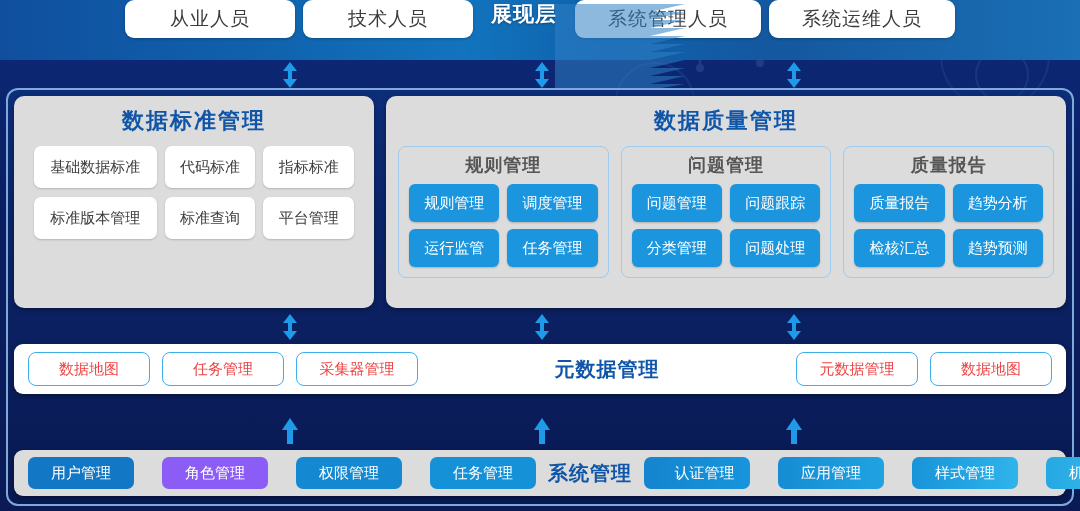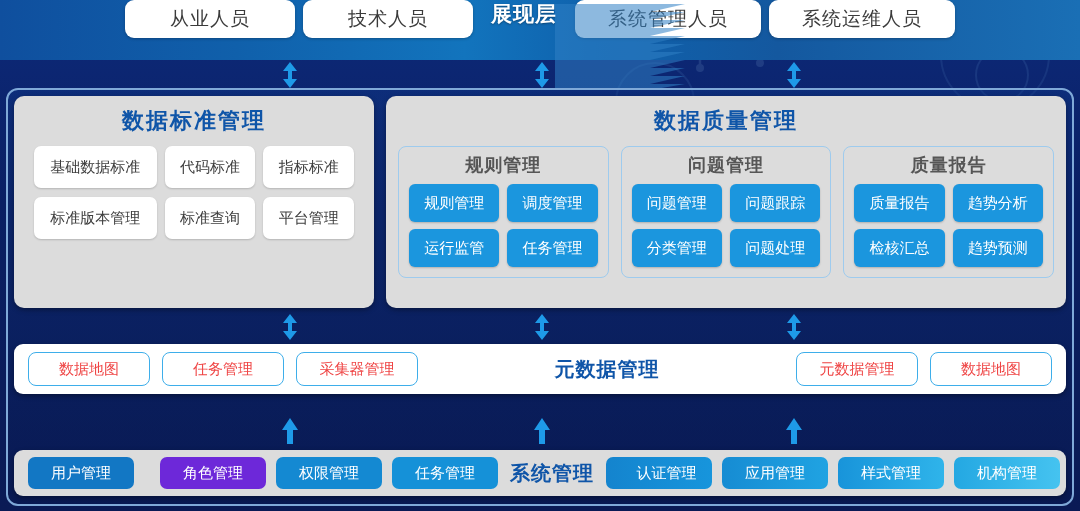--- a/index.html
+++ b/index.html
@@ -228,21 +228,21 @@
     width: 1052px;
     height: 46px;
     background: #dcdcdc;
     border-radius: 9px;
     display: flex;
     align-items: center;
     justify-content: space-between;
     padding: 0 14px;
     box-shadow: 0 2px 5px rgba(0,0,0,.35);
   }
-  .sys-group { display: flex; gap: 10px; }
+  .sys-group { display: flex; gap: 28px; }
   .sys-chip {
     border-radius: 7px;
     height: 32px;
     min-width: 106px;
     display: flex;
     align-items: center;
     justify-content: center;
     color: #ffffff;
     font-size: 15px;
     white-space: nowrap;
@@ -441,21 +441,21 @@
     <svg class="arrow" style="left:785px;width:18px;height:26px;" viewBox="0 0 18 26">
       <path d="M9 0 L17 12 L12 12 L12 26 L6 26 L6 12 L1 12 Z" fill="#1e9ae8"></path>
     </svg>
   </div>
 
   <div class="sys-bar">
     <div class="sys-group">
       <div class="sys-chip" style="background:#1277c4;">
           <span>用户管理</span>
         </div>
-      <div class="sys-chip" style="background:#6d28d9;margin-left:16px;">
+      <div class="sys-chip" style="background:#8b5cf6;">
           <span>角色管理</span>
         </div>
       <div class="sys-chip" style="background:#1489d2;">
           <span>权限管理</span>
         </div>
       <div class="sys-chip" style="background:#1591d8;">
           <span>任务管理</span>
         </div>
     </div>
     <div class="sys-label">系统管理</div>

